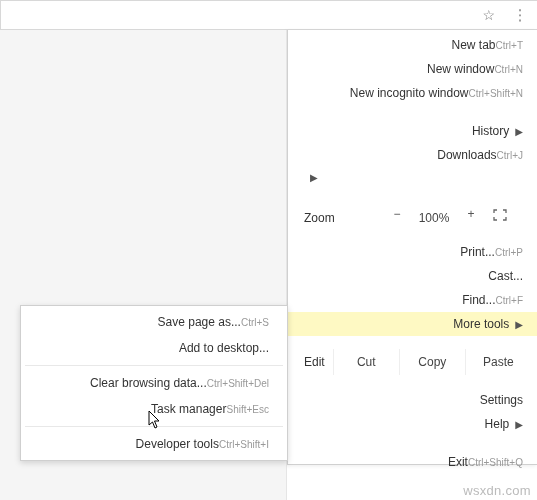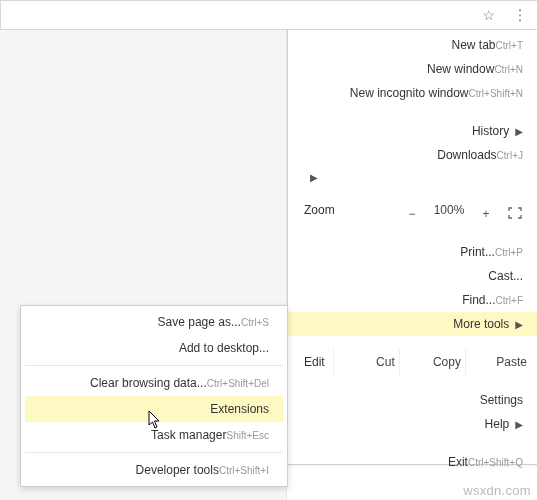--- a/index.html
+++ b/index.html
@@ -64,22 +64,22 @@
     position: relative;
     text-align: right;
   }
   .mi .label { flex: 1; }
   .mi .shortcut { color: #999; font-size: 10px; }
   .mi .chevron { color: #555; font-size: 10px; margin-left: 6px; }
   .mi.highlight { background: #fef9c3; }
 
   .zoom-row {
     display: flex;
-    align-items: flex-start;
-    padding: 4px 10px 4px 16px;
+    align-items: flex-end;
+    padding: 4px 25px 4px 16px;
     gap: 4px;
   }
   .zoom-row .zlabel { flex: 1; }
   .zbtn {
     width: 26px; height: 22px;
     display: flex; align-items: center; justify-content: center;
     color: #555;
   }
   .zval { width: 40px; text-align: center; color: #444; }
   .fullscreen {
@@ -92,21 +92,21 @@
     align-items: stretch;
     padding: 2px 6px 2px 16px;
   }
   .edit-row .elabel {
     display: flex;
     align-items: center;
     padding-right: 8px;
   }
   .ebtn {
     flex: 1;
-    text-align: right;
+    text-align: center;
     padding: 6px 4px;
     border-left: 1px solid #eee;
     color: #444;
   }
   .ebtn:first-of-type { border-left: 1px solid #eee; }
 
   
   .submenu {
     position: absolute;
     right: 249px;
@@ -256,23 +256,20 @@
     <span class="shortcut">Ctrl+S</span>
   </div>
   <div class="mi">
     <span class="label">Add to desktop...</span>
   </div>
   <div class="sep"></div>
   <div class="mi">
     <span class="label">Clear browsing data...</span>
     <span class="shortcut">Ctrl+Shift+Del</span>
   </div>
-  <div class="mi highlight">
-    <span class="label">Extensions</span>
-  </div>
   <div class="mi">
     <span class="label">Task manager</span>
     <span class="shortcut">Shift+Esc</span>
   </div>
   <div class="sep"></div>
   <div class="mi">
     <span class="label">Developer tools</span>
     <span class="shortcut">Ctrl+Shift+I</span>
   </div>
 </div>

